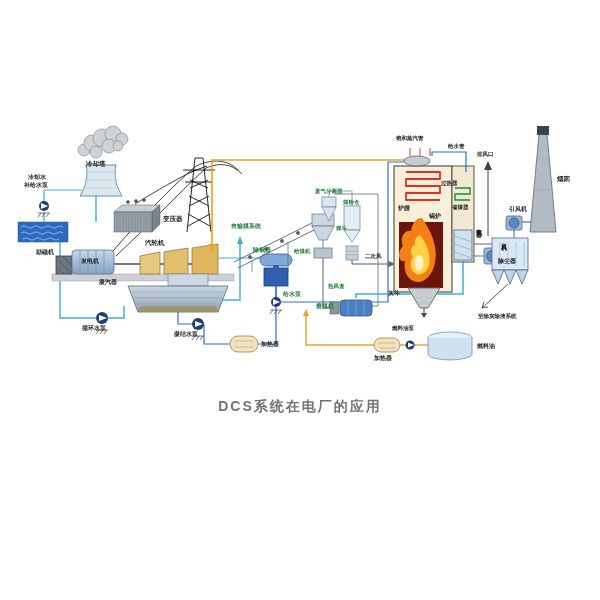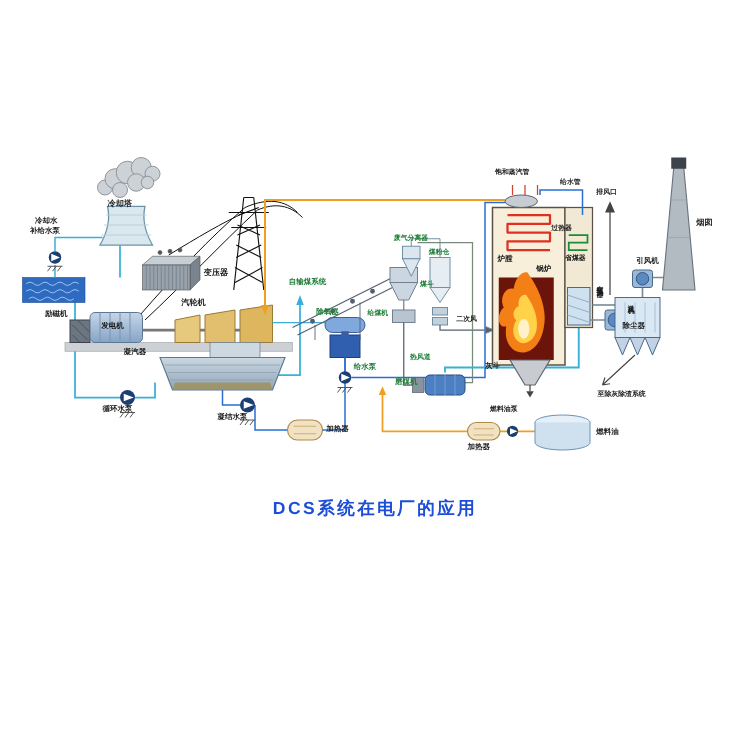--- a/index.html
+++ b/index.html
@@ -3,21 +3,21 @@
 <meta charset="utf-8">
 <style>
   html,body{margin:0;padding:0;background:#fff;}
   #page{position:relative;width:600px;height:600px;background:#ffffff;overflow:hidden;
         font-family:"Liberation Sans","DejaVu Sans",sans-serif;}
   #diagram-svg{position:absolute;left:0;top:0;}
   #labels-layer{position:absolute;left:0;top:0;width:600px;height:600px;pointer-events:none;}
   .lbl{position:absolute;white-space:nowrap;line-height:1;font-weight:bold;}
   .vert{writing-mode:vertical-rl;letter-spacing:1px;}
   #diagram-title{position:absolute;left:0;right:0;top:398px;text-align:center;
-        font-size:14px;font-weight:bold;color:#1d4ed8;letter-spacing:2px;}
+        font-size:14px;font-weight:bold;color:#737373;letter-spacing:2px;}
 </style>
 </head>
 <body>
 
 <div id="page">
 
   <svg id="diagram-svg" width="600" height="600" viewBox="0 0 600 600">
     <defs>
       <linearGradient id="genGrad" x1="0" y1="0" x2="0" y2="1">
         <stop offset="0" stop-color="#c6d6e8"></stop>

